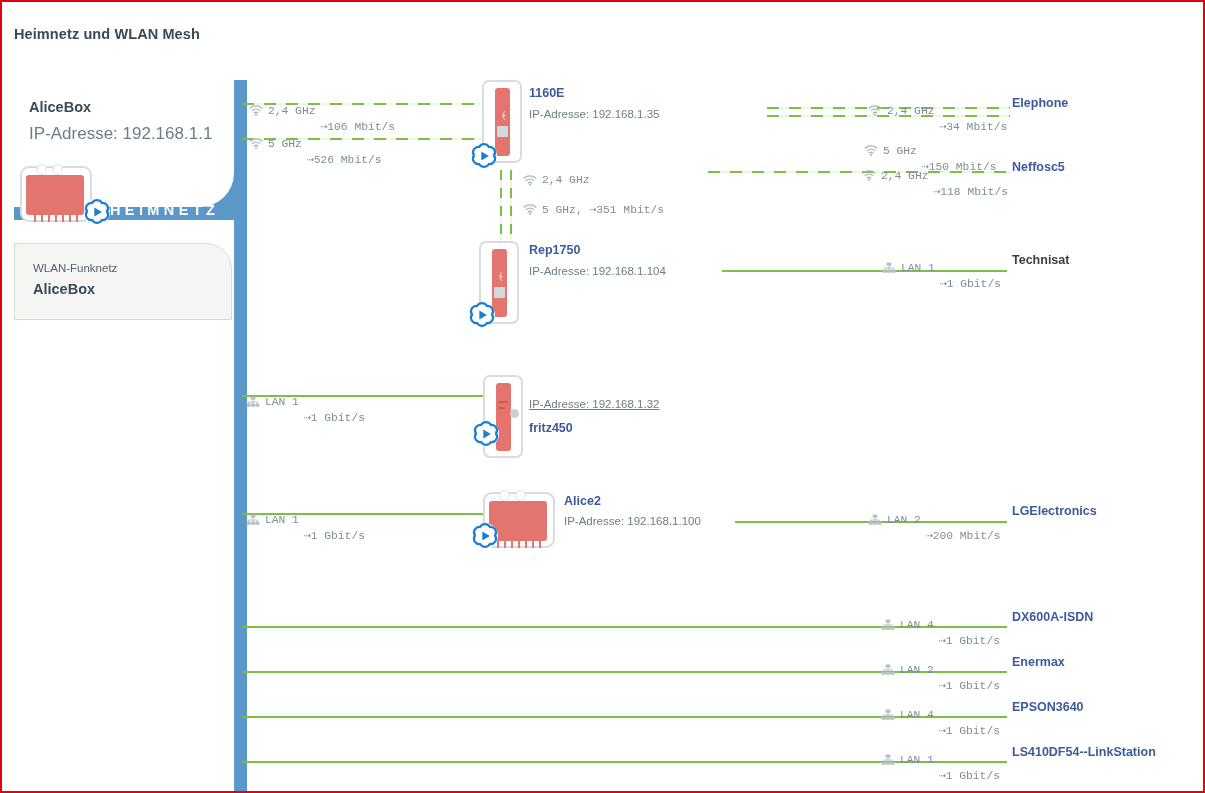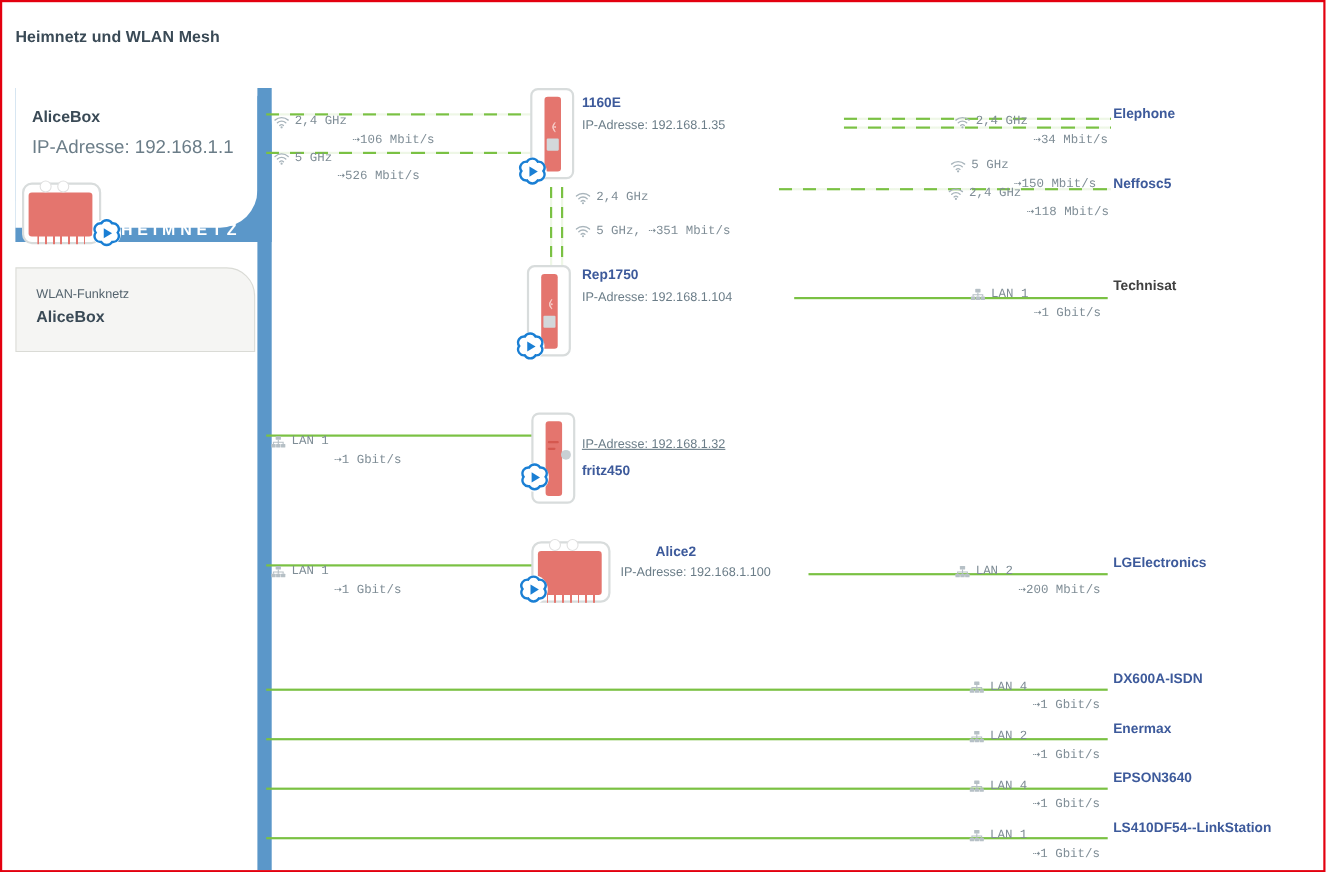--- a/index.html
+++ b/index.html
@@ -444,21 +444,21 @@
       <div class="vents"></div>
     </div>
   </div>
   <div class="mesh-badge" style="left:468px;top:519px;">
     <svg width="30" height="30" viewBox="0 0 30 30">
       <circle cx="15" cy="15" r="13" fill="#fff"></circle>
       <path d="M15 3.2c2.1 0 3.9 1.1 4.9 2.8 1.9-.2 3.9.5 5.1 2.2 1.4 2 1.3 4.5 0 6.3 1.3 1.8 1.4 4.3 0 6.3-1.2 1.7-3.2 2.4-5.1 2.2-1 1.7-2.8 2.8-4.9 2.8s-3.9-1.1-4.9-2.8c-1.9.2-3.9-.5-5.1-2.2-1.4-2-1.3-4.5 0-6.3-1.3-1.8-1.4-4.3 0-6.3C6.2 6.5 8.2 5.8 10.1 6c1-1.7 2.8-2.8 4.9-2.8z" fill="none" stroke="#1a7fd4" stroke-width="2.2"></path>
       <path d="M12.3 10.4v9.2l7.6-4.6z" fill="#1a7fd4"></path>
     </svg>
   </div>
-  <div class="dev-title" style="left:562px;top:492px;margin-left:32px;">Alice2</div>
+  <div class="dev-title" style="left:562px;top:492px;">Alice2</div>
   <div class="dev-sub" style="left:562px;top:513px;">IP-Adresse: 192.168.1.100</div>
 
   <div class="line-solid" style="left:733px;top:519px;width:272px;"></div>
   <div class="lbl" style="left:866px;top:495px;">
     <span class="ico">
       <svg width="14" height="12" viewBox="0 0 14 12">
         <rect x="4.6" y="0.6" width="4.8" height="3.2" rx=".5" fill="#b6c0c6"></rect>
         <rect x="0.6" y="7.6" width="4" height="3.2" rx=".5" fill="#b6c0c6"></rect>
         <rect x="5" y="7.6" width="4" height="3.2" rx=".5" fill="#b6c0c6"></rect>
         <rect x="9.4" y="7.6" width="4" height="3.2" rx=".5" fill="#b6c0c6"></rect>

